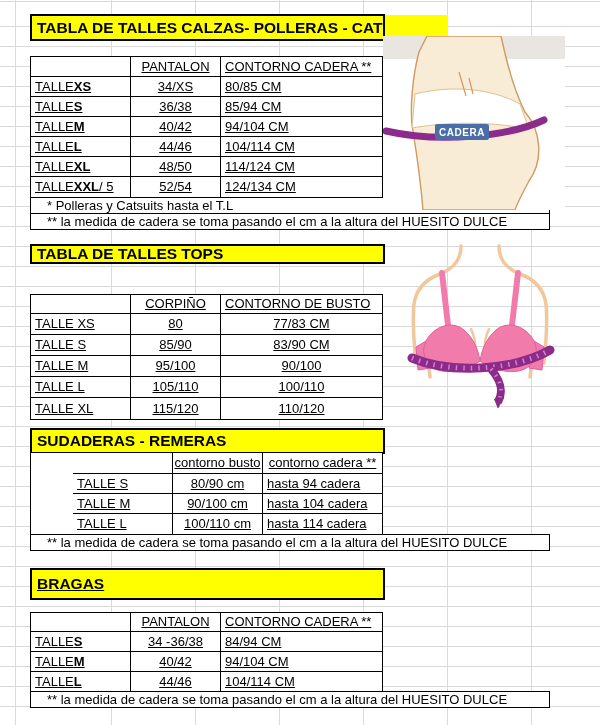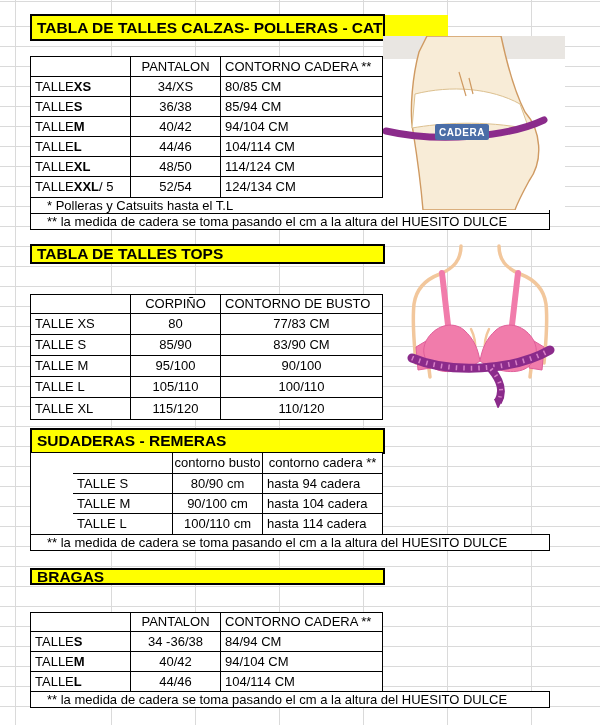--- a/index.html
+++ b/index.html
@@ -12,25 +12,25 @@
     background-position:28px 0, 0 7px;
   }
   .tb{
     position:absolute;left:30px;width:355px;box-sizing:border-box;
     background:#ffff00;border:2px solid #000;font-weight:bold;font-size:15.5px;
     display:flex;align-items:center;padding-left:5px;white-space:nowrap;overflow:visible;
   }
   #title-0{top:14px;height:27px;}
   #title-1{top:244px;height:20px;}
   #title-2{top:428px;height:26px;}
-  #title-3{top:568px;height:17px;text-decoration:underline;}
+  #title-3{top:568px;height:32px;text-decoration:underline;}
   .tb-ext{position:absolute;left:385px;top:15px;width:63px;height:24px;background:#ffff00;}
   .tbl{
     position:absolute;left:30px;width:353px;box-sizing:border-box;
-    border:1px solid #000;background:#fff;font-size:13px;line-height:14px;
+    border:1px solid #000;background:#fff;font-size:13px;line-height:14px;text-decoration:underline;
   }
   #tbl-0{top:56px;} #tbl-1{top:294px;} #tbl-2{top:452px;padding-left:42px;} #tbl-3{top:612px;}
   .tr{display:flex;align-items:center;border-bottom:1px solid #000;box-sizing:border-box;}
   .tbl .tr:last-child{border-bottom:none;}
   .c1{width:100px;padding-left:4px;box-sizing:border-box;border-right:1px solid #000;align-self:stretch;display:flex;align-items:center;white-space:nowrap;}
   .c2{width:90px;box-sizing:border-box;border-right:1px solid #000;align-self:stretch;display:flex;align-items:center;justify-content:center;white-space:nowrap;}
   .c3{flex:1;padding-left:4px;display:flex;align-items:center;white-space:nowrap;}
   .s0 .tr{height:20px;}
   .s1 .tr{height:21px;} .s1 .tr.hdr{height:19px;}
   .s1 .tr.row .c3{justify-content:center;padding-left:0;}

